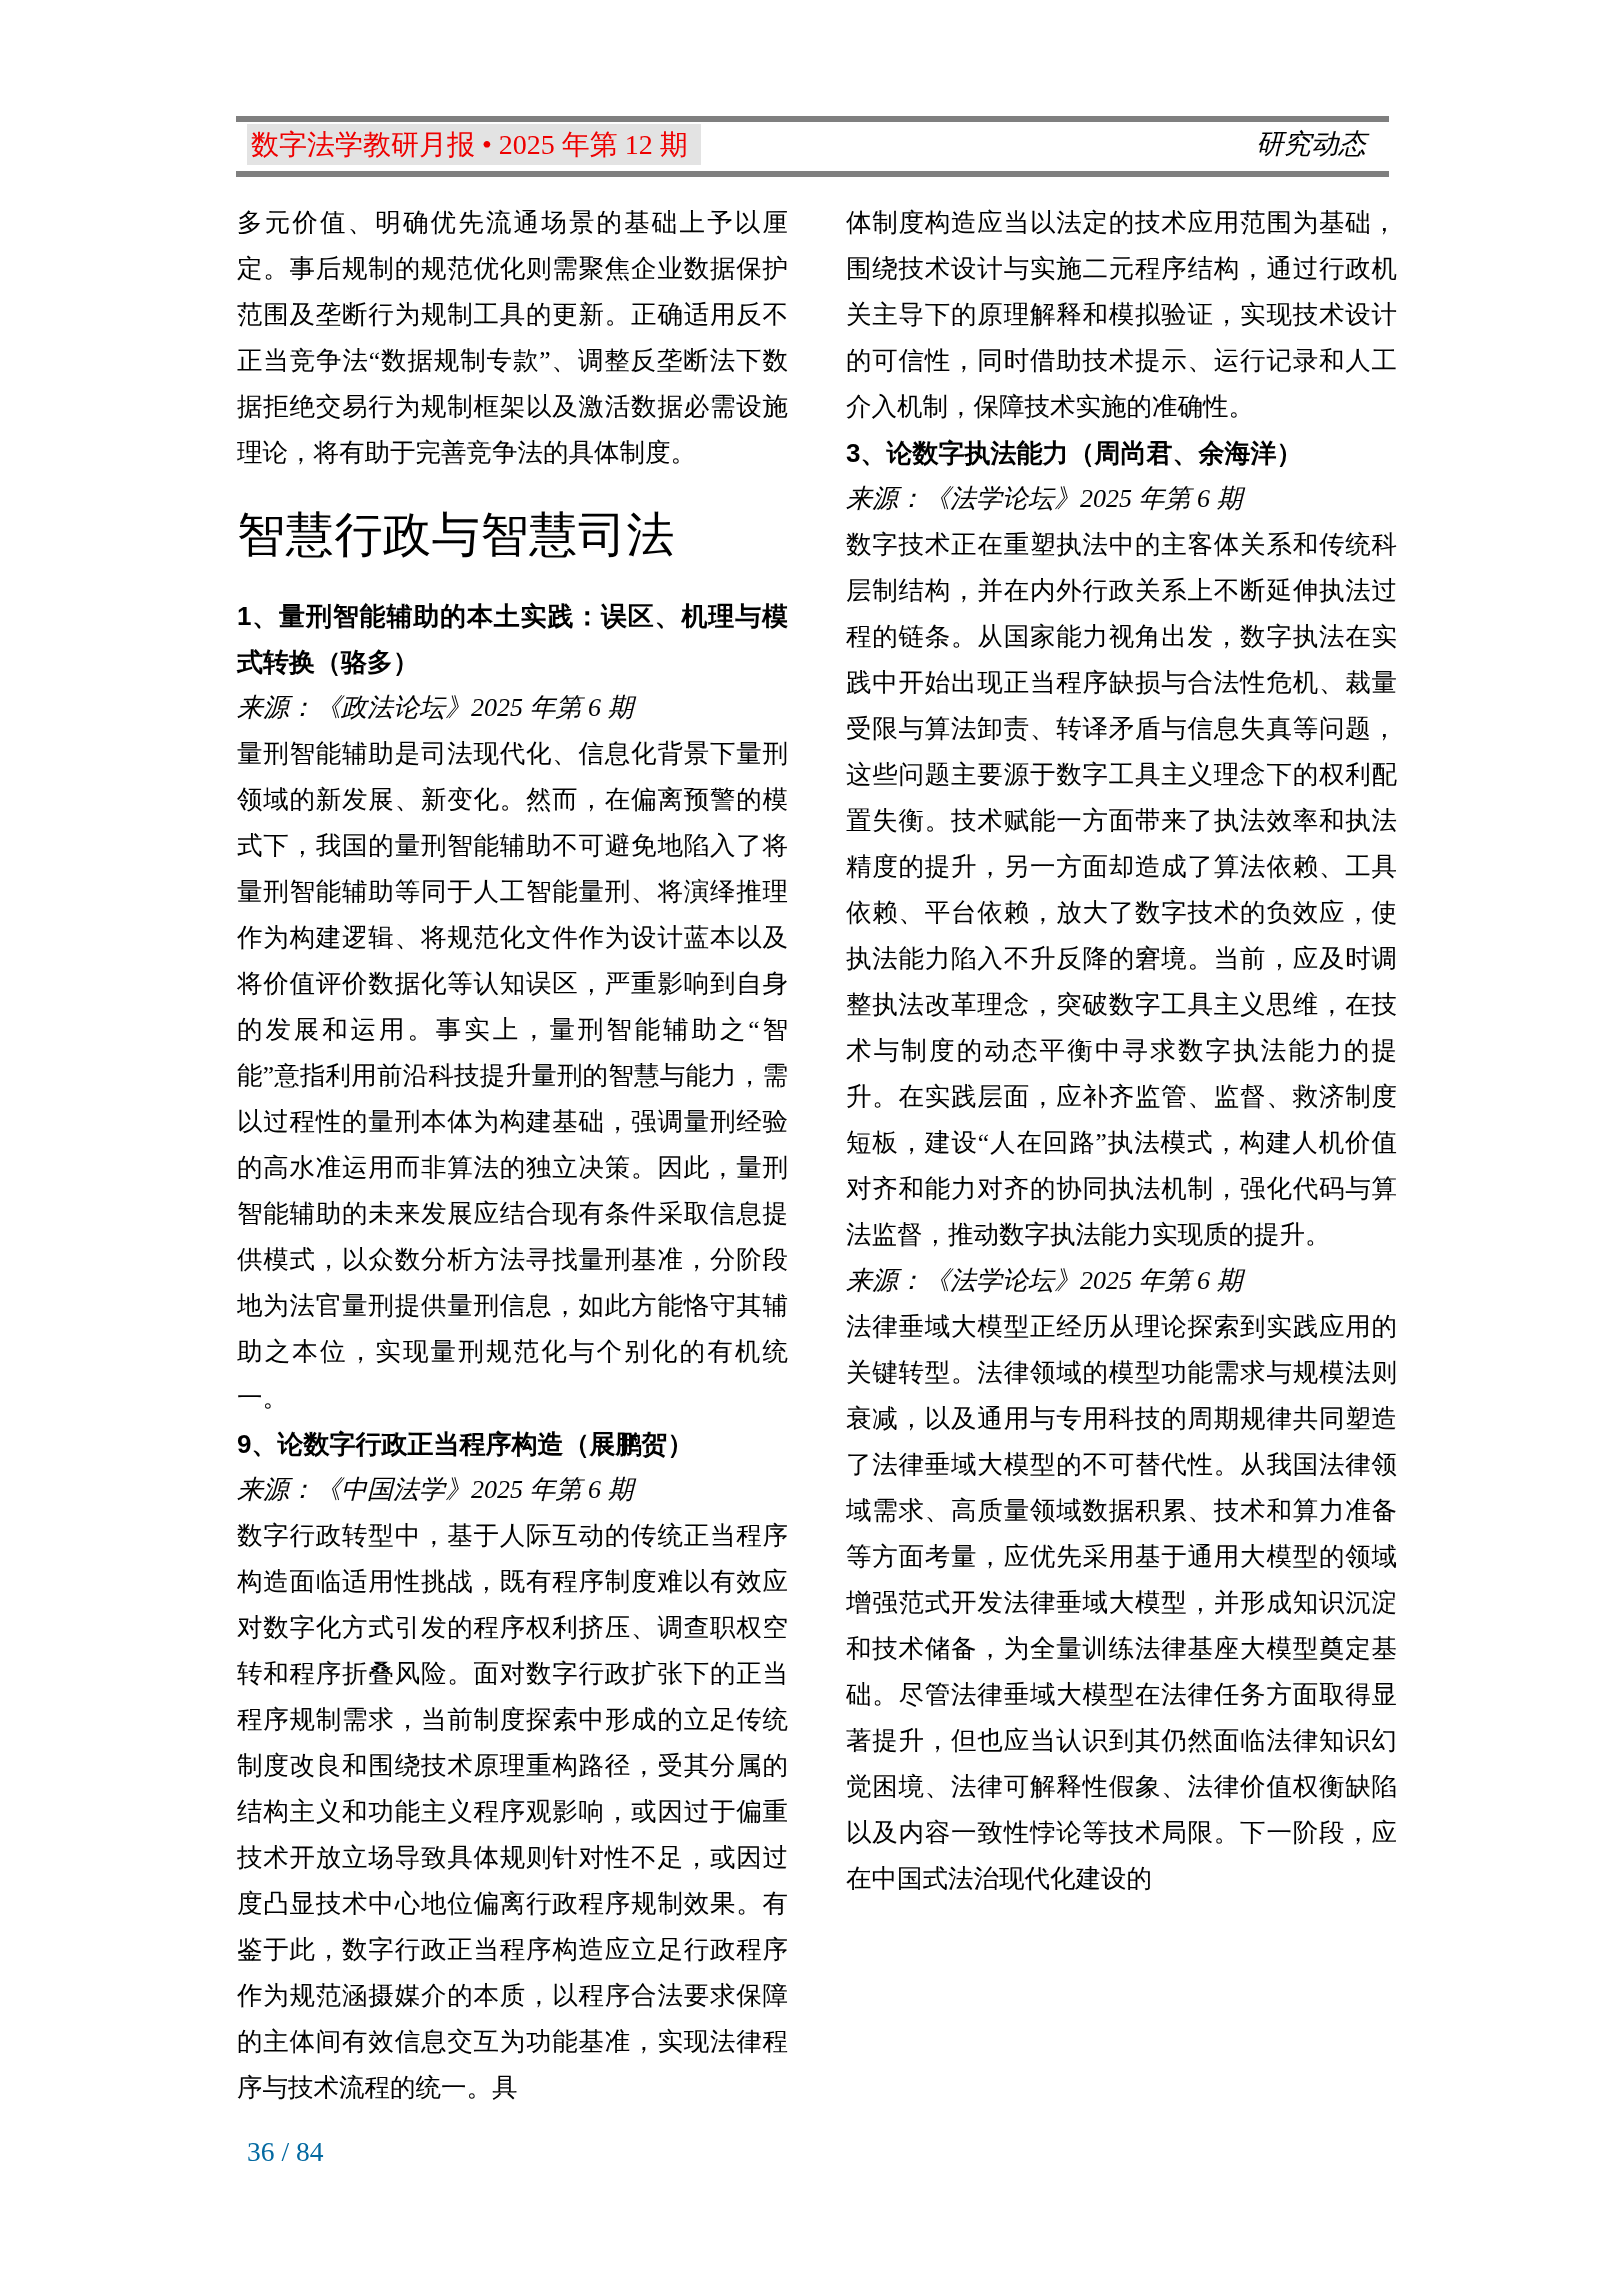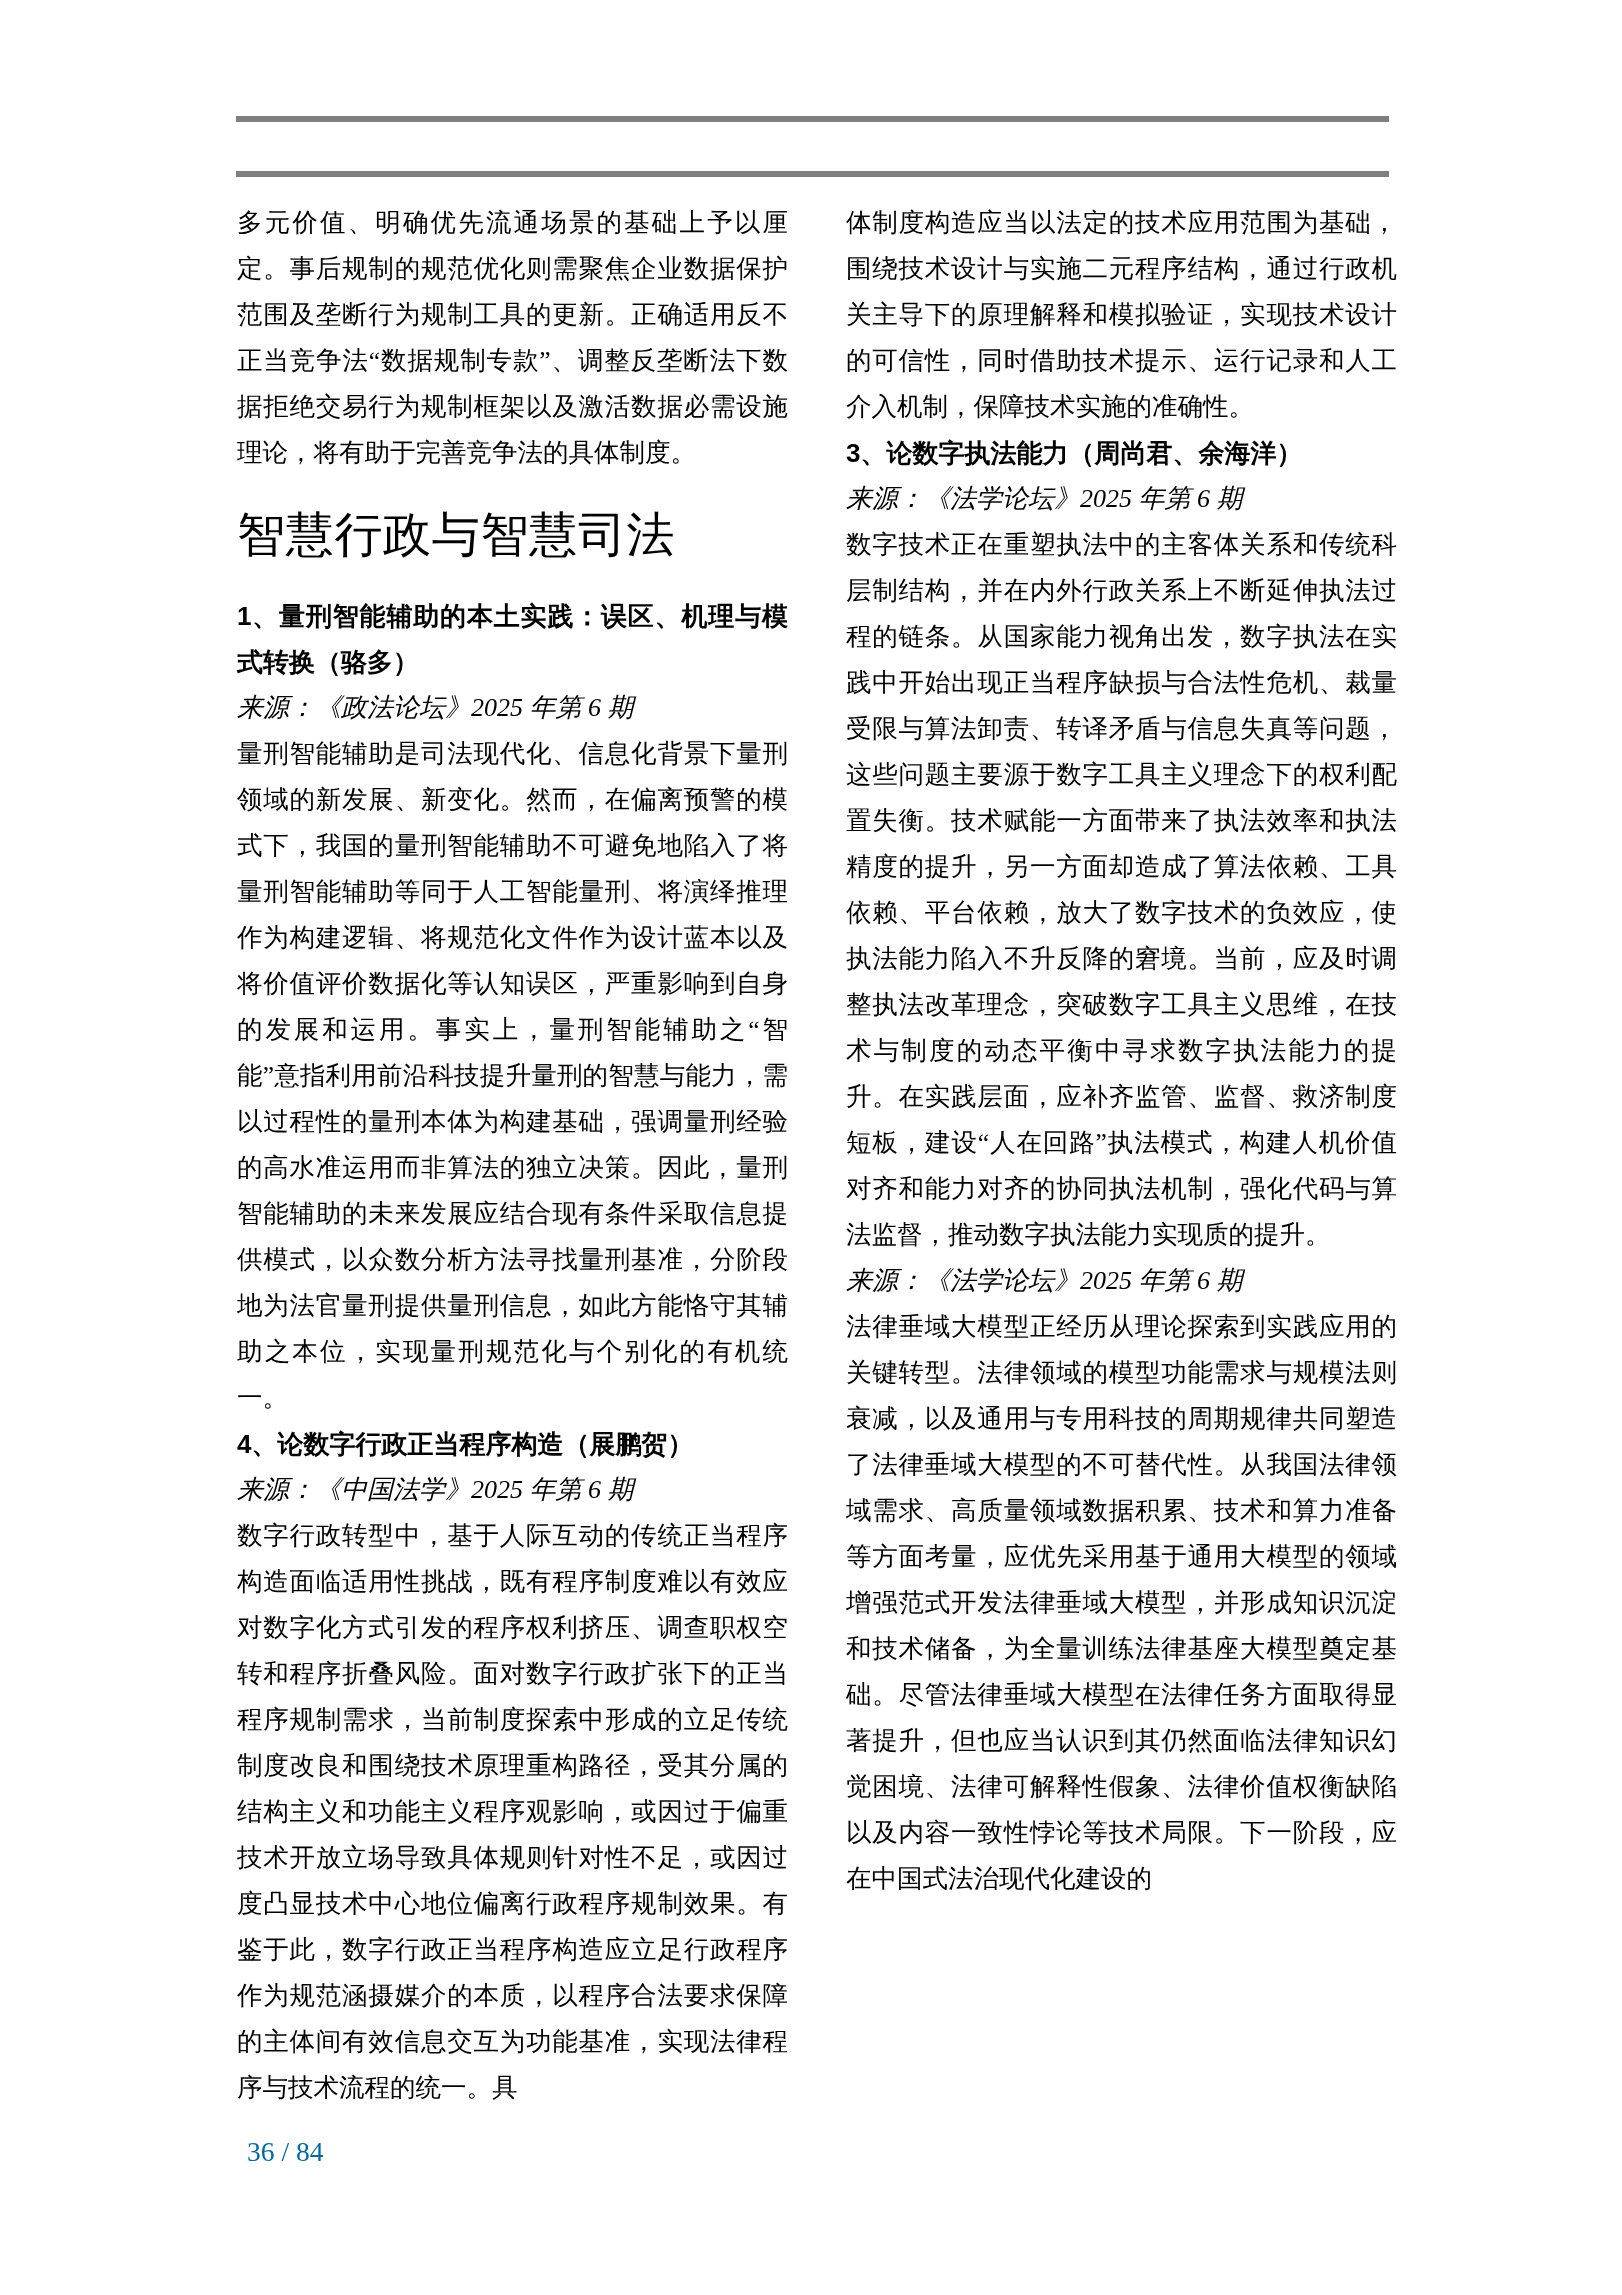--- a/index.html
+++ b/index.html
@@ -107,38 +107,42 @@
     font-family: Liberation Serif, serif;
   }
 </style>
 </head>
 <body>
 
 <div class="page">
 
   <div class="rule rule-top"></div>
 
+  <div class="header-row">
+    <span class="journal-title">数字法学教研月报 • 2025 年第 12 期</span>
+    <span class="running-head">研究动态</span>
+  </div>
 
   <div class="rule rule-bottom"></div>
 
   <main class="columns">
 
     <section class="col">
       <p class="body-text">多元价值、明确优先流通场景的基础上予以厘定。事后规制的规范优化则需聚焦企业数据保护范围及垄断行为规制工具的更新。正确适用反不正当竞争法“数据规制专款”、调整反垄断法下数据拒绝交易行为规制框架以及激活数据必需设施理论，将有助于完善竞争法的具体制度。</p>
 
       <h1 class="section-heading">智慧行政与智慧司法</h1>
 
       <div class="article">
         <h2 class="article-title">1、量刑智能辅助的本土实践：误区、机理与模式转换（骆多）</h2>
         <p class="source-line">来源：《政法论坛》2025 年第 6 期</p>
         <p class="body-text">量刑智能辅助是司法现代化、信息化背景下量刑领域的新发展、新变化。然而，在偏离预警的模式下，我国的量刑智能辅助不可避免地陷入了将量刑智能辅助等同于人工智能量刑、将演绎推理作为构建逻辑、将规范化文件作为设计蓝本以及将价值评价数据化等认知误区，严重影响到自身的发展和运用。事实上，量刑智能辅助之“智能”意指利用前沿科技提升量刑的智慧与能力，需以过程性的量刑本体为构建基础，强调量刑经验的高水准运用而非算法的独立决策。因此，量刑智能辅助的未来发展应结合现有条件采取信息提供模式，以众数分析方法寻找量刑基准，分阶段地为法官量刑提供量刑信息，如此方能恪守其辅助之本位，实现量刑规范化与个别化的有机统一。</p>
       </div>
 
       <div class="article">
-        <h2 class="article-title">4、论数字行政正当程序构造（展鹏贺）</h2>
+        <h2 class="article-title">9、论数字行政正当程序构造（展鹏贺）</h2>
         <p class="source-line">来源：《中国法学》2025 年第 6 期</p>
         <p class="body-text">数字行政转型中，基于人际互动的传统正当程序构造面临适用性挑战，既有程序制度难以有效应对数字化方式引发的程序权利挤压、调查职权空转和程序折叠风险。面对数字行政扩张下的正当程序规制需求，当前制度探索中形成的立足传统制度改良和围绕技术原理重构路径，受其分属的结构主义和功能主义程序观影响，或因过于偏重技术开放立场导致具体规则针对性不足，或因过度凸显技术中心地位偏离行政程序规制效果。有鉴于此，数字行政正当程序构造应立足行政程序作为规范涵摄媒介的本质，以程序合法要求保障的主体间有效信息交互为功能基准，实现法律程序与技术流程的统一。具</p>
       </div>
     </section>
 
     <section class="col">
       <p class="body-text">体制度构造应当以法定的技术应用范围为基础，围绕技术设计与实施二元程序结构，通过行政机关主导下的原理解释和模拟验证，实现技术设计的可信性，同时借助技术提示、运行记录和人工介入机制，保障技术实施的准确性。</p>
 
       <div class="article">
         <h2 class="article-title">3、论数字执法能力（周尚君、余海洋）</h2>

